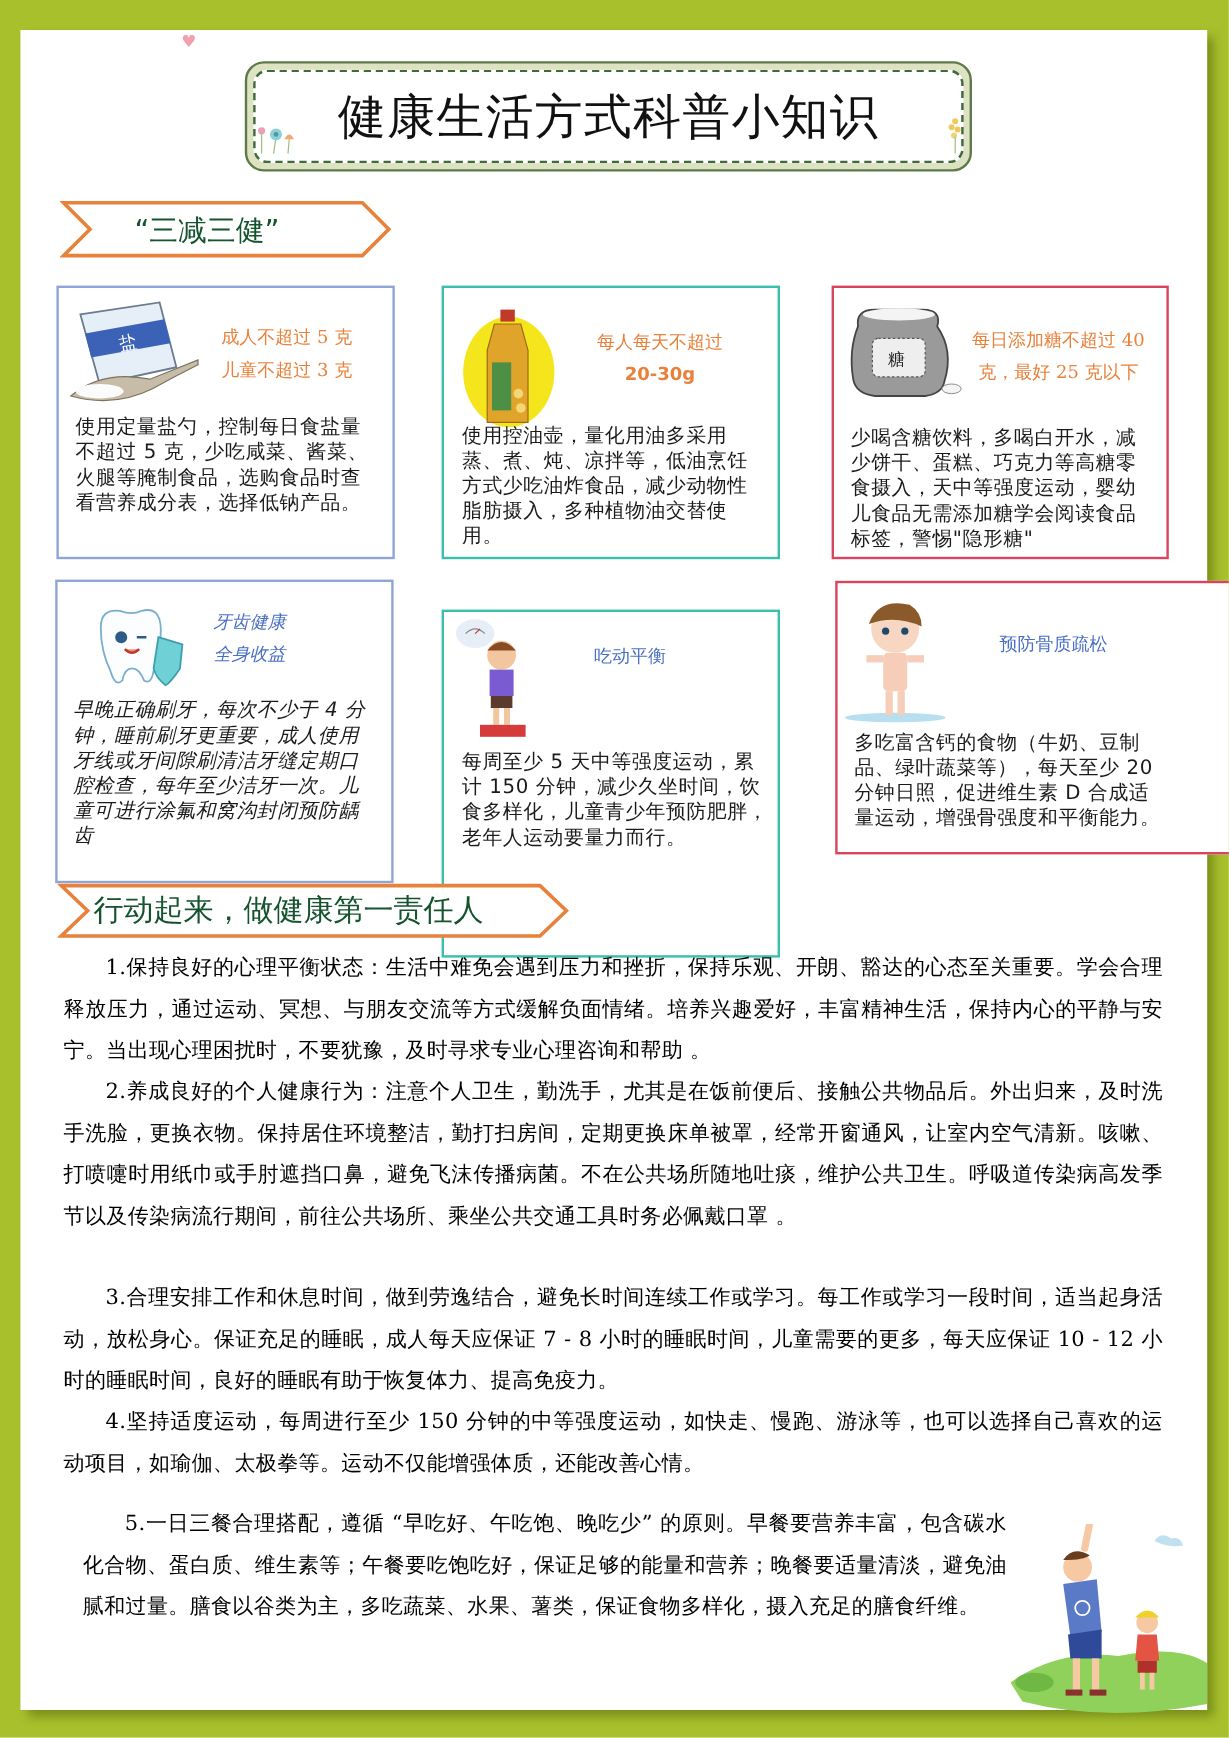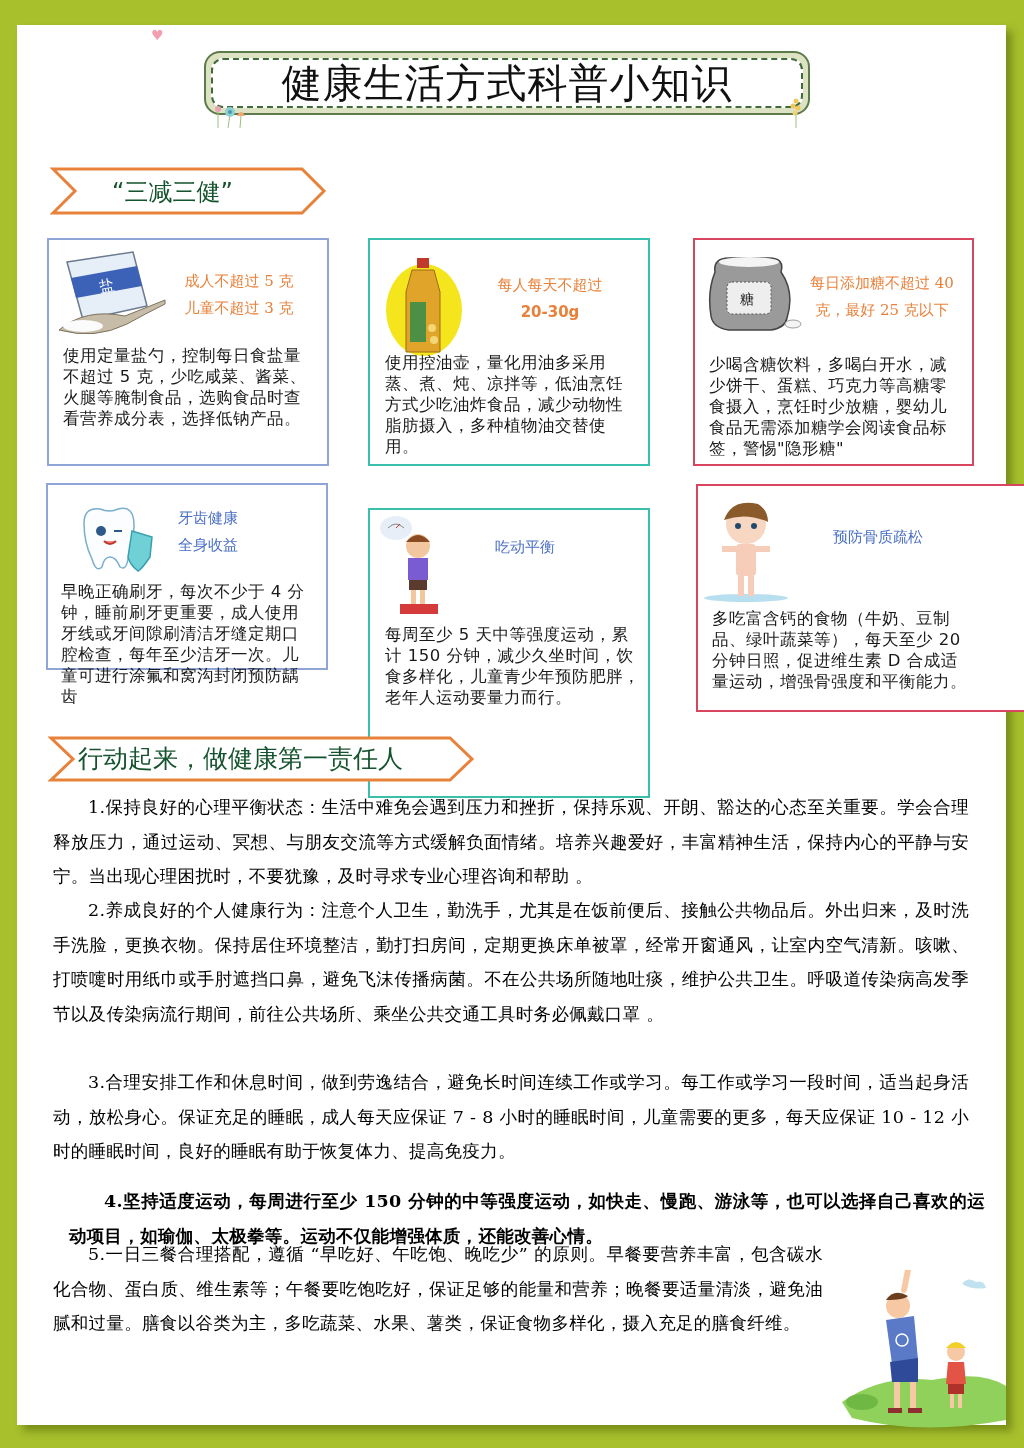--- a/index.html
+++ b/index.html
@@ -11,21 +11,21 @@
     }
     .paper {
       position: absolute; left: 17px; top: 25px; width: 989px; height: 1400px;
       background: #ffffff;
       box-shadow: 6px 6px 8px rgba(60,80,0,0.45);
     }
     .abs { position: absolute; }
 
     
     .title-box {
-      position: absolute; left: 204px; top: 51px; width: 606px; height: 64px;
+      position: absolute; left: 204px; top: 51px; width: 606px; height: 92px;
       background: #dde2c3; border: 2px solid #5d7a4a; border-radius: 16px; box-sizing: border-box;
     }
     .title-inner {
       position: absolute; left: 5px; top: 5px; right: 5px; bottom: 5px;
       background: #ffffff; border: 2px dashed #3f6a3a; border-radius: 12px;
       display: flex; align-items: center; justify-content: center;
     }
     .title-text {
       font-family: "DejaVu Sans", "Liberation Sans", sans-serif;
       font-size: 40px; letter-spacing: 1px; color: #111;
@@ -140,24 +140,24 @@
     <path d="M10 20 Q8 6 24 6 L64 6 Q80 6 76 20 Q90 40 82 66 Q80 76 66 78 L24 78 Q8 76 6 64 Q2 40 10 20 Z" fill="#9a9a9a" stroke="#444" stroke-width="1.5"></path>
     <ellipse cx="44" cy="10" rx="30" ry="5" fill="#f4f4f4"></ellipse>
     <rect x="22" y="30" width="44" height="32" rx="5" fill="#eeeeee" stroke="#555" stroke-dasharray="2 2"></rect>
     <text x="35" y="52" font-size="14" fill="#222" font-family="DejaVu Sans, sans-serif">糖</text>
     <ellipse cx="88" cy="72" rx="8" ry="4" fill="#f4f4f4" stroke="#888" stroke-width="0.8"></ellipse>
   </svg>
   <div class="headline orange" style="left:102px; top:30px; width:170px;">
     <div>每日添加糖不超过 40</div>
     <div>克，最好 25 克以下</div>
   </div>
-  <div class="body" style="left:14px; top:114px; width:252px;">少喝含糖饮料，多喝白开水，减少饼干、蛋糕、巧克力等高糖零食摄入，烹饪时少放糖，婴幼儿食品无需添加糖学会阅读食品标签，警惕"隐形糖"</div>
-</div>
-
-<div class="card" style="left:46px; top:483px; width:282px; height:187px; border-color:#8fa5d8;">
+  <div class="body" style="left:14px; top:114px; width:252px;">少喝含糖饮料，多喝白开水，减少饼干、蛋糕、巧克力等高糖零食摄入，天中等强度运动，婴幼儿食品无需添加糖学会阅读食品标签，警惕"隐形糖"</div>
+</div>
+
+<div class="card" style="left:46px; top:483px; width:282px; height:253px; border-color:#8fa5d8;font-style:italic;">
   <svg class="pic" style="left:28px; top:16px;" width="80" height="76">
     <path d="M8 22 Q8 6 24 8 Q34 12 42 8 Q58 4 58 24 Q58 44 52 58 Q50 70 44 66 Q40 56 34 56 Q28 56 26 66 Q20 72 16 58 Q8 42 8 22 Z" fill="#fbfdff" stroke="#7aaecd" stroke-width="1.5"></path>
     <circle cx="25" cy="30" r="5" fill="#2e5a8a"></circle>
     <path d="M38 30 L46 30" stroke="#2e5a8a" stroke-width="2"></path>
     <path d="M28 40 Q34 46 40 40" stroke="#c0392b" stroke-width="2" fill="#f28a8a"></path>
     <path d="M56 30 L76 36 L74 56 Q66 68 62 70 Q54 64 52 56 Z" fill="#6fd1d6" stroke="#3b9fb0" stroke-width="1.5"></path>
   </svg>
   <div class="headline blue" style="left:100px; top:20px; width:120px;">
     <div>牙齿健康</div>
     <div>全身收益</div>
@@ -202,22 +202,22 @@
 <div class="arrow-hdr" style="left:48px; top:735px; width:430px; height:48px;">
   <svg width="430" height="48">
     <polygon points="3,3 402,3 424,24 402,45 3,45 25,24" fill="#fff" stroke="#e8813a" stroke-width="3"></polygon>
   </svg>
   <span class="lbl" style="left:30px; top:7px; font-size:25px;">行动起来，做健康第一责任人</span>
 </div>
 
 <p class="para" style="top:790px; margin:0;">1.保持良好的心理平衡状态：生活中难免会遇到压力和挫折，保持乐观、开朗、豁达的心态至关重要。学会合理释放压力，通过运动、冥想、与朋友交流等方式缓解负面情绪。培养兴趣爱好，丰富精神生活，保持内心的平静与安宁。当出现心理困扰时，不要犹豫，及时寻求专业心理咨询和帮助 。</p>
 <p class="para" style="top:893px; margin:0;">2.养成良好的个人健康行为：注意个人卫生，勤洗手，尤其是在饭前便后、接触公共物品后。外出归来，及时洗手洗脸，更换衣物。保持居住环境整洁，勤打扫房间，定期更换床单被罩，经常开窗通风，让室内空气清新。咳嗽、打喷嚏时用纸巾或手肘遮挡口鼻，避免飞沫传播病菌。不在公共场所随地吐痰，维护公共卫生。呼吸道传染病高发季节以及传染病流行期间，前往公共场所、乘坐公共交通工具时务必佩戴口罩 。</p>
 <p class="para" style="top:1065px; margin:0;">3.合理安排工作和休息时间，做到劳逸结合，避免长时间连续工作或学习。每工作或学习一段时间，适当起身活动，放松身心。保证充足的睡眠，成人每天应保证 7 - 8 小时的睡眠时间，儿童需要的更多，每天应保证 10 - 12 小时的睡眠时间，良好的睡眠有助于恢复体力、提高免疫力。</p>
-<p class="para" style="top:1168px; margin:16px;font-weight:bold;">4.坚持适度运动，每周进行至少 150 分钟的中等强度运动，如快走、慢跑、游泳等，也可以选择自己喜欢的运动项目，如瑜伽、太极拳等。运动不仅能增强体质，还能改善心情。</p>
-<p class="para narrow" style="top:1237px; margin:0;">5.一日三餐合理搭配，遵循 “早吃好、午吃饱、晚吃少” 的原则。早餐要营养丰富，包含碳水化合物、蛋白质、维生素等；午餐要吃饱吃好，保证足够的能量和营养；晚餐要适量清淡，避免油腻和过量。膳食以谷类为主，多吃蔬菜、水果、薯类，保证食物多样化，摄入充足的膳食纤维。</p>
+<p class="para" style="top:1168px; margin:0;">4.坚持适度运动，每周进行至少 150 分钟的中等强度运动，如快走、慢跑、游泳等，也可以选择自己喜欢的运动项目，如瑜伽、太极拳等。运动不仅能增强体质，还能改善心情。</p>
+<p class="para narrow" style="top:1237px; margin:16px;">5.一日三餐合理搭配，遵循 “早吃好、午吃饱、晚吃少” 的原则。早餐要营养丰富，包含碳水化合物、蛋白质、维生素等；午餐要吃饱吃好，保证足够的能量和营养；晚餐要适量清淡，避免油腻和过量。膳食以谷类为主，多吃蔬菜、水果、薯类，保证食物多样化，摄入充足的膳食纤维。</p>
 
 <svg class="abs" style="left:842px; top:1270px;" width="164" height="158">
   <path d="M120 14 q6 -8 14 -2 q8 -2 10 6 q-14 2 -24 -4z" fill="#bfe2ee"></path>
   <path d="M0 132 Q40 104 90 110 Q140 100 164 116 L164 150 Q80 166 10 148 Z" fill="#8fd15a"></path>
   <ellipse cx="20" cy="132" rx="16" ry="8" fill="#6fb844"></ellipse>
   <circle cx="56" cy="36" r="12" fill="#f6c9a4"></circle>
   <path d="M44 30 Q52 18 66 26 Q62 30 44 30Z" fill="#6b3e1e"></path>
   <path d="M62 20 L66 0" stroke="#f6c9a4" stroke-width="6" stroke-linecap="round"></path>
   <path d="M44 50 L72 46 L76 90 L50 94 Z" fill="#5a79c7"></path>
   <circle cx="60" cy="70" r="6" fill="none" stroke="#fff" stroke-width="1.5"></circle>

